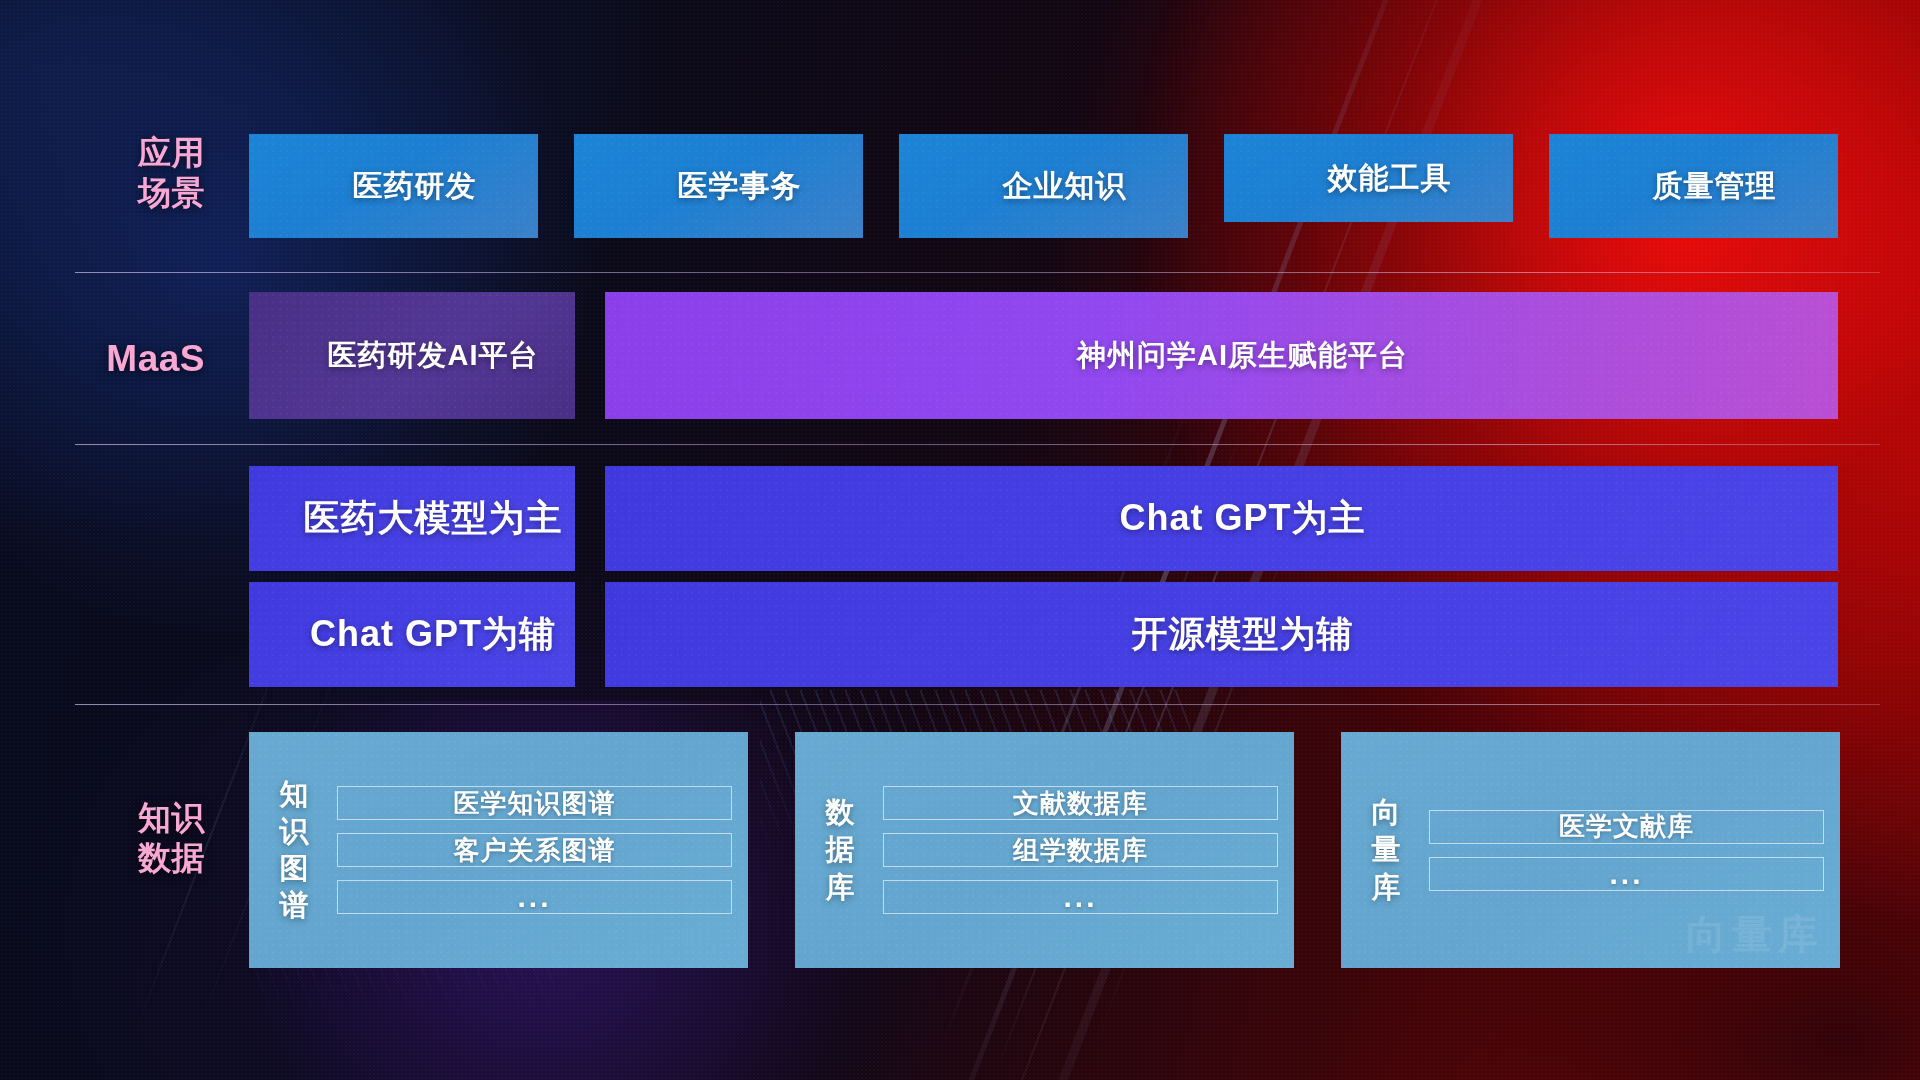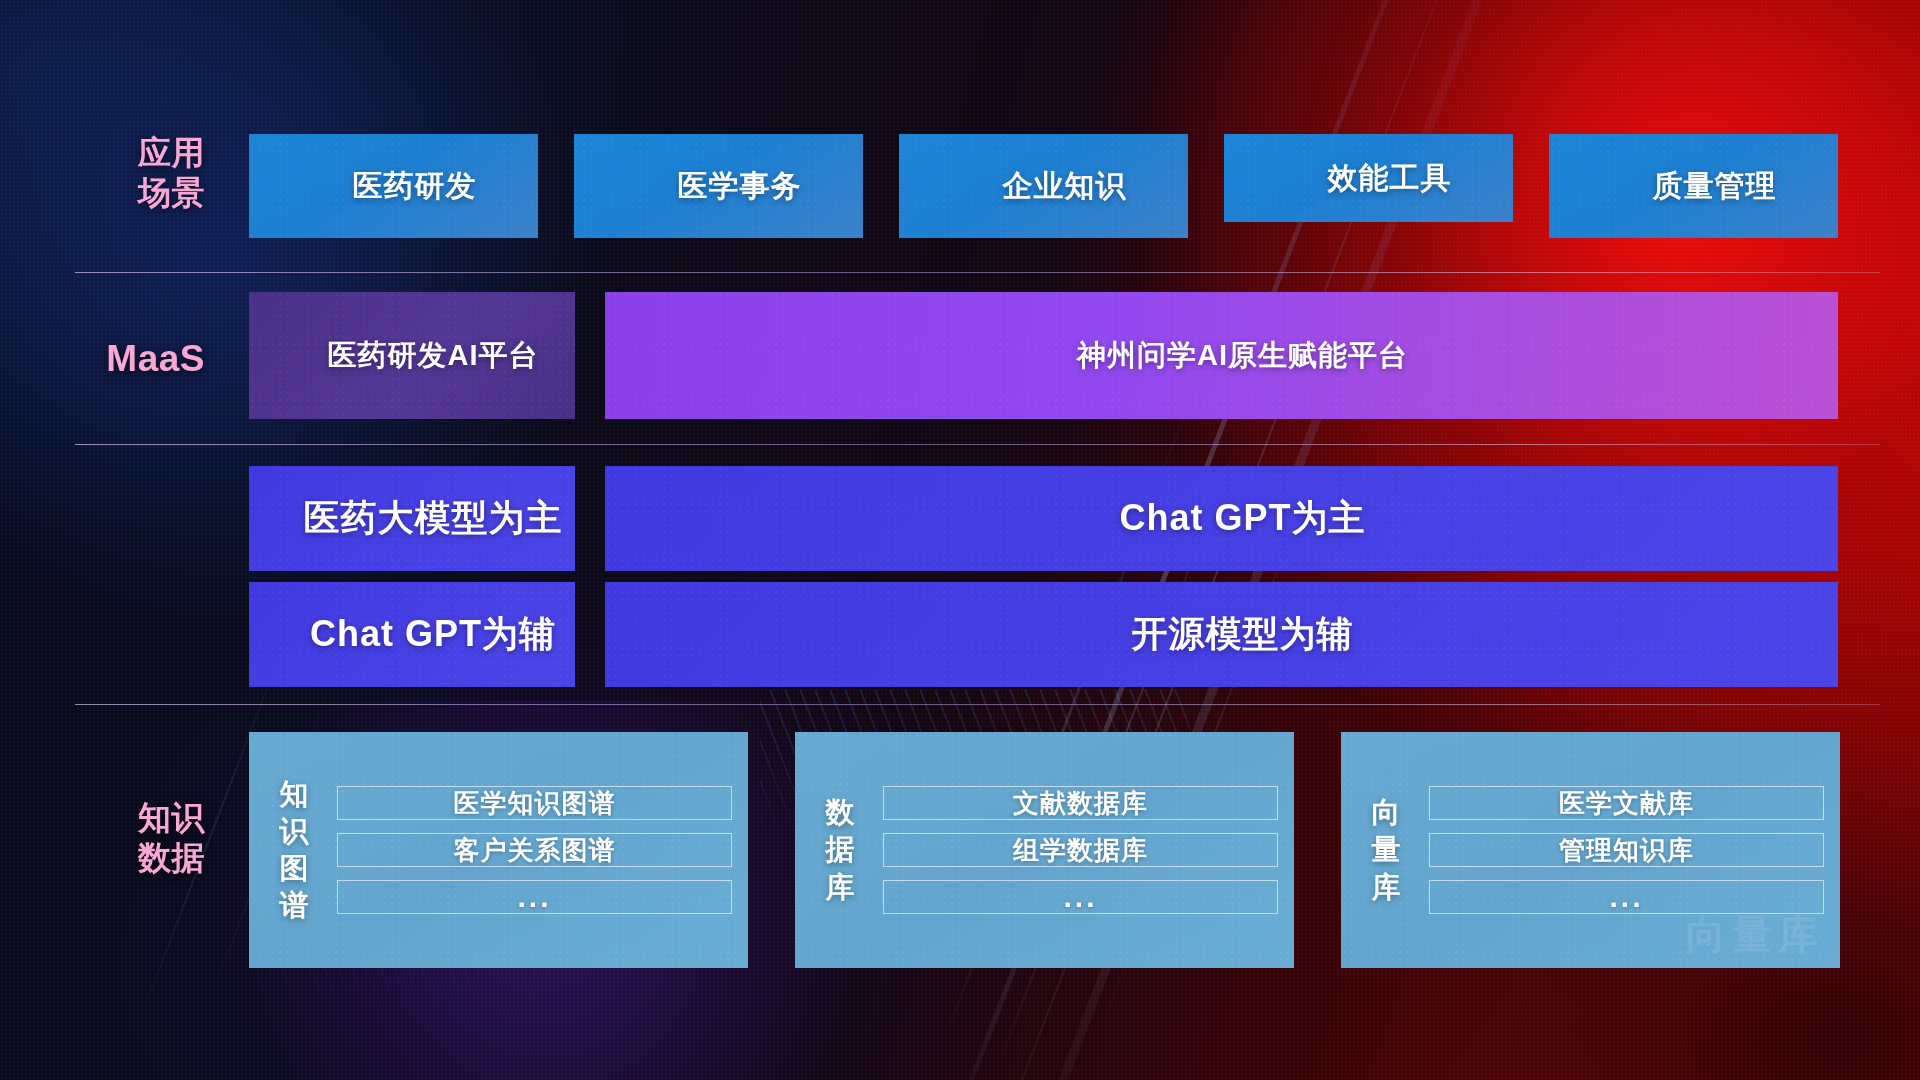--- a/index.html
+++ b/index.html
@@ -217,19 +217,18 @@
       <div class="kitem">文献数据库</div>
       <div class="kitem">组学数据库</div>
       <div class="kitem dots-item">...</div>
     </div>
   </div>
 
   <div class="kcard" style="left:1341px; top:732px; width:499px; height:236px;">
     <div class="kcard-title">向<br>量<br>库</div>
     <div class="kcard-items">
       <div class="kitem">医学文献库</div>
-      <div class="kitem">管理知识库</div>
       <div class="kitem dots-item">...</div>
     </div>
   </div>
 
   <div class="wm">向量库</div>
 </div>
 
 </body></html>

